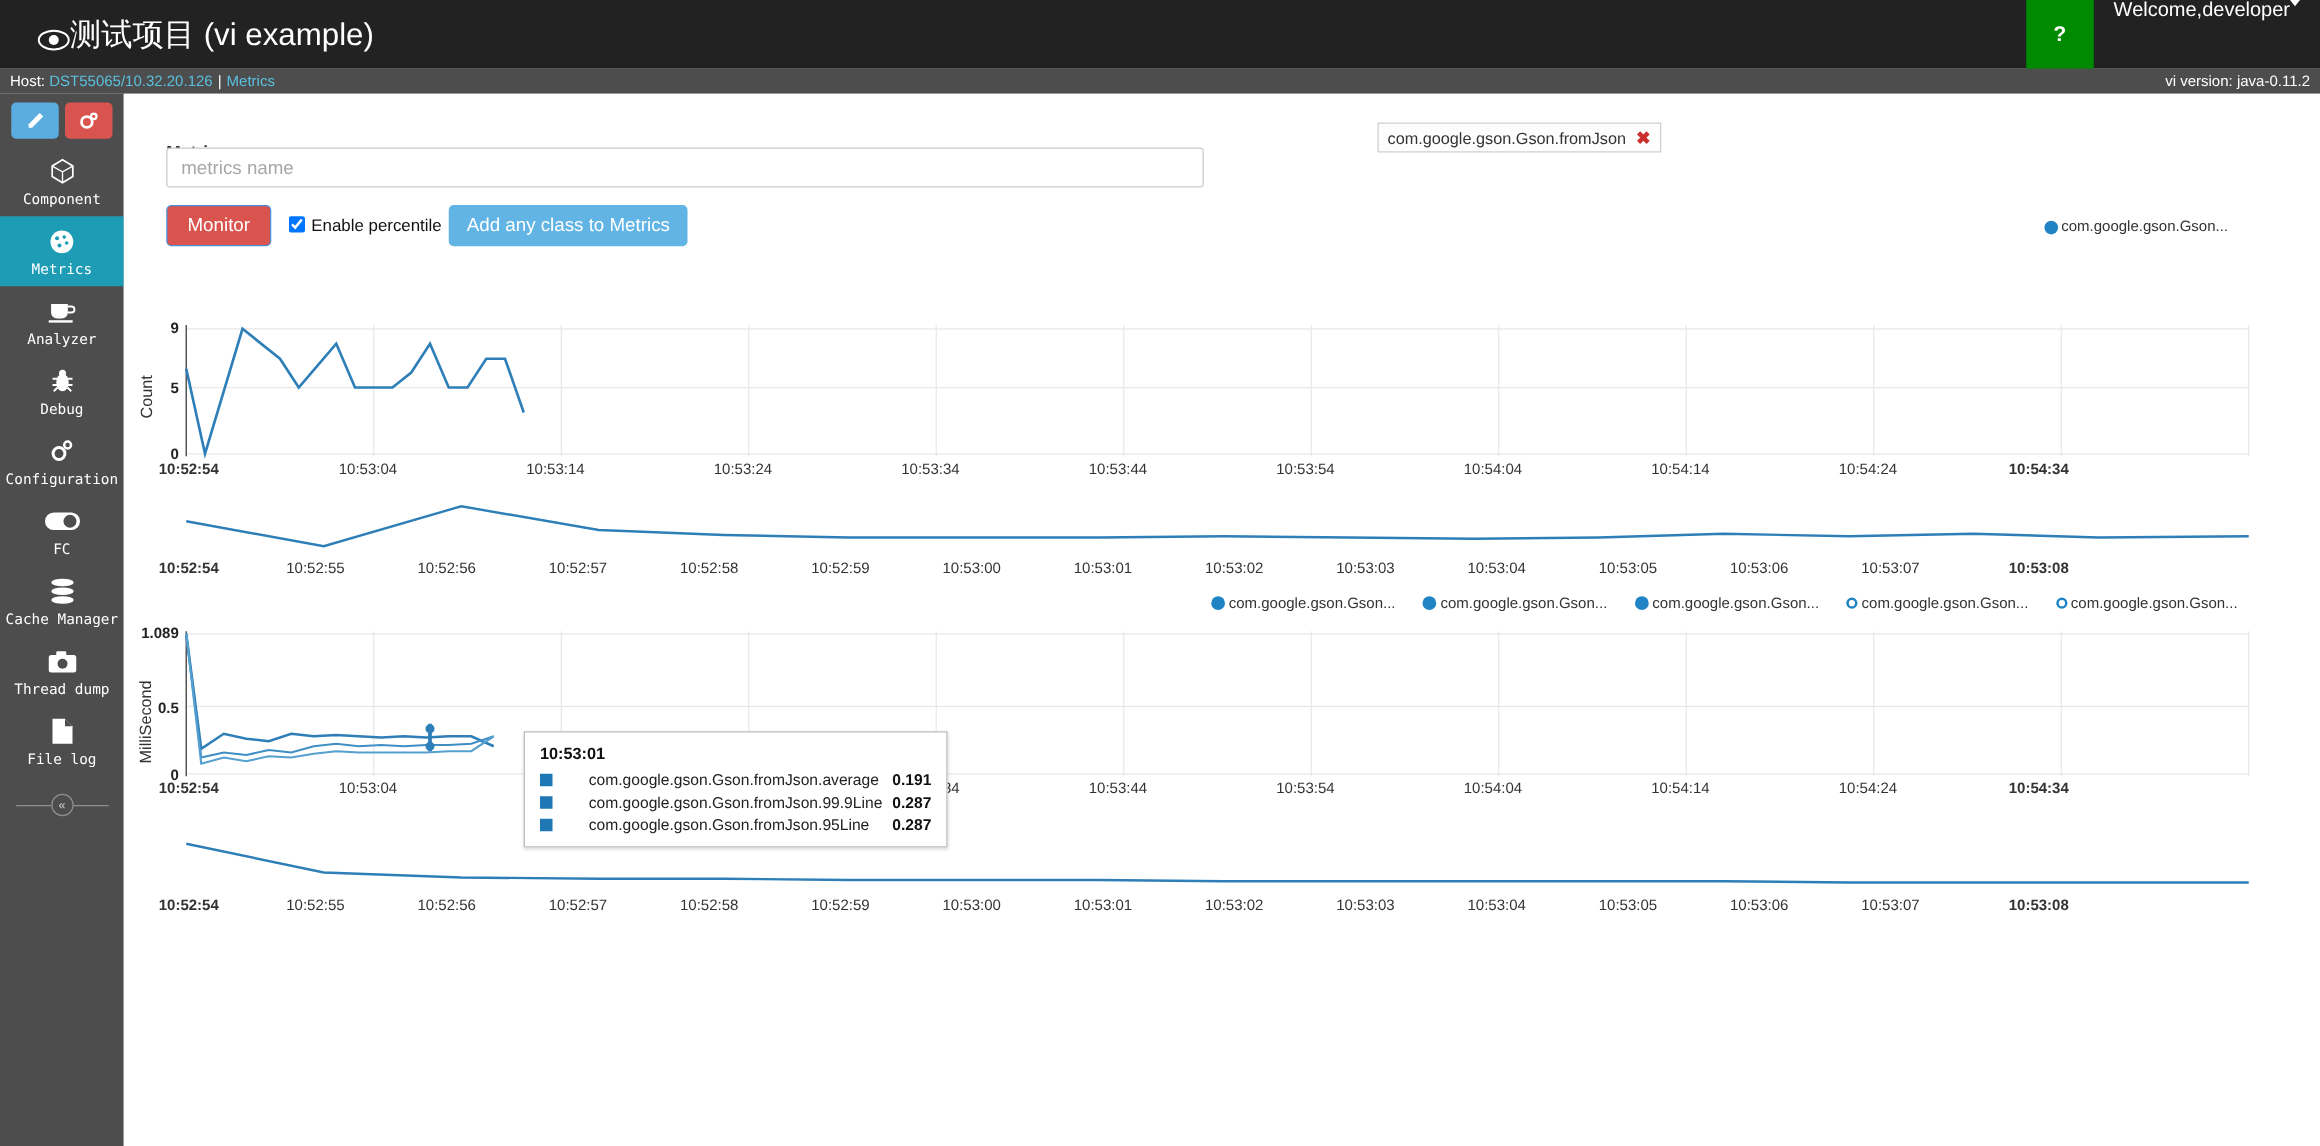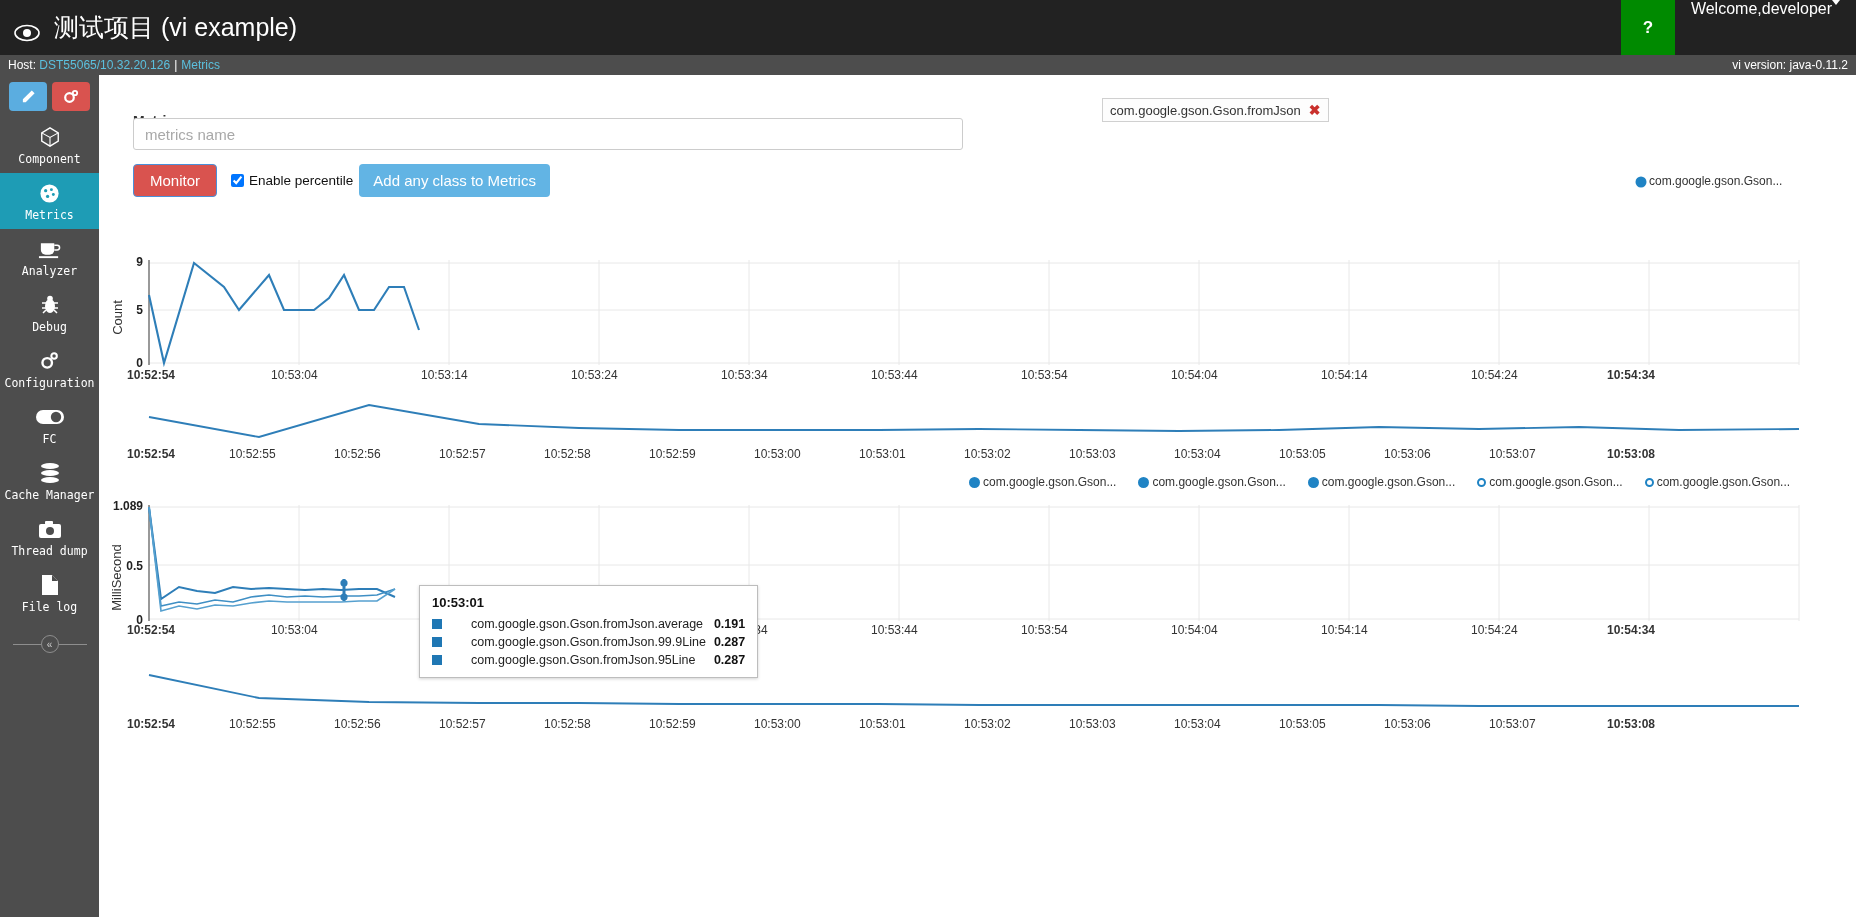--- a/index.html
+++ b/index.html
@@ -11,22 +11,22 @@
     overflow: hidden;
   }
 
   
   .topbar {
     position: absolute; top: 0; left: 0; width: 1856px; height: 55px;
     background: #222222;
     display: flex; align-items: center;
   }
   .brand {
-    display: flex; align-items: center; gap: 14px;
-    color: #ffffff; font-size: 25px; padding-left: 14px;
+    display: flex; align-items: center; gap: 0;
+    color: #ffffff; font-size: 25px; padding-left: 30px;
     white-space: nowrap;
   }
   .eye-icon { display: inline-block; width: 26px; height: 18px; }
   .topbar-spacer { flex: 1; }
   .help-btn {
     width: 54px; height: 55px; background: #008a00;
     color: #ffffff; font-size: 17px; font-weight: bold;
     display: flex; align-items: center; justify-content: center;
     cursor: pointer;
   }
@@ -107,21 +107,21 @@
   }
   .metrics-input::placeholder { color: #a8a8a8; }
 
   .btn-row { position: absolute; left: 34px; top: 89px; display: flex; align-items: center; }
   .btn-monitor {
     background: #d9534f; border: 1px solid #4a90d9;
     color: #ffffff; font-size: 15px; padding: 7px 16px;
     border-radius: 4px; cursor: pointer;
   }
   .chk-wrap {
-    display: flex; align-items: center; gap: 5px;
+    display: flex; align-items: flex-start; gap: 5px;
     margin-left: 14px; font-size: 13.5px; color: #111111; cursor: pointer;
   }
   .chk-wrap input { margin: 0; cursor: pointer; }
   .btn-addclass {
     background: #62b4e4; border: none; color: #ffffff;
     font-size: 15px; padding: 8px 14px; border-radius: 4px;
     margin-left: 6px; cursor: pointer;
   }
 
   .tag-chip {

